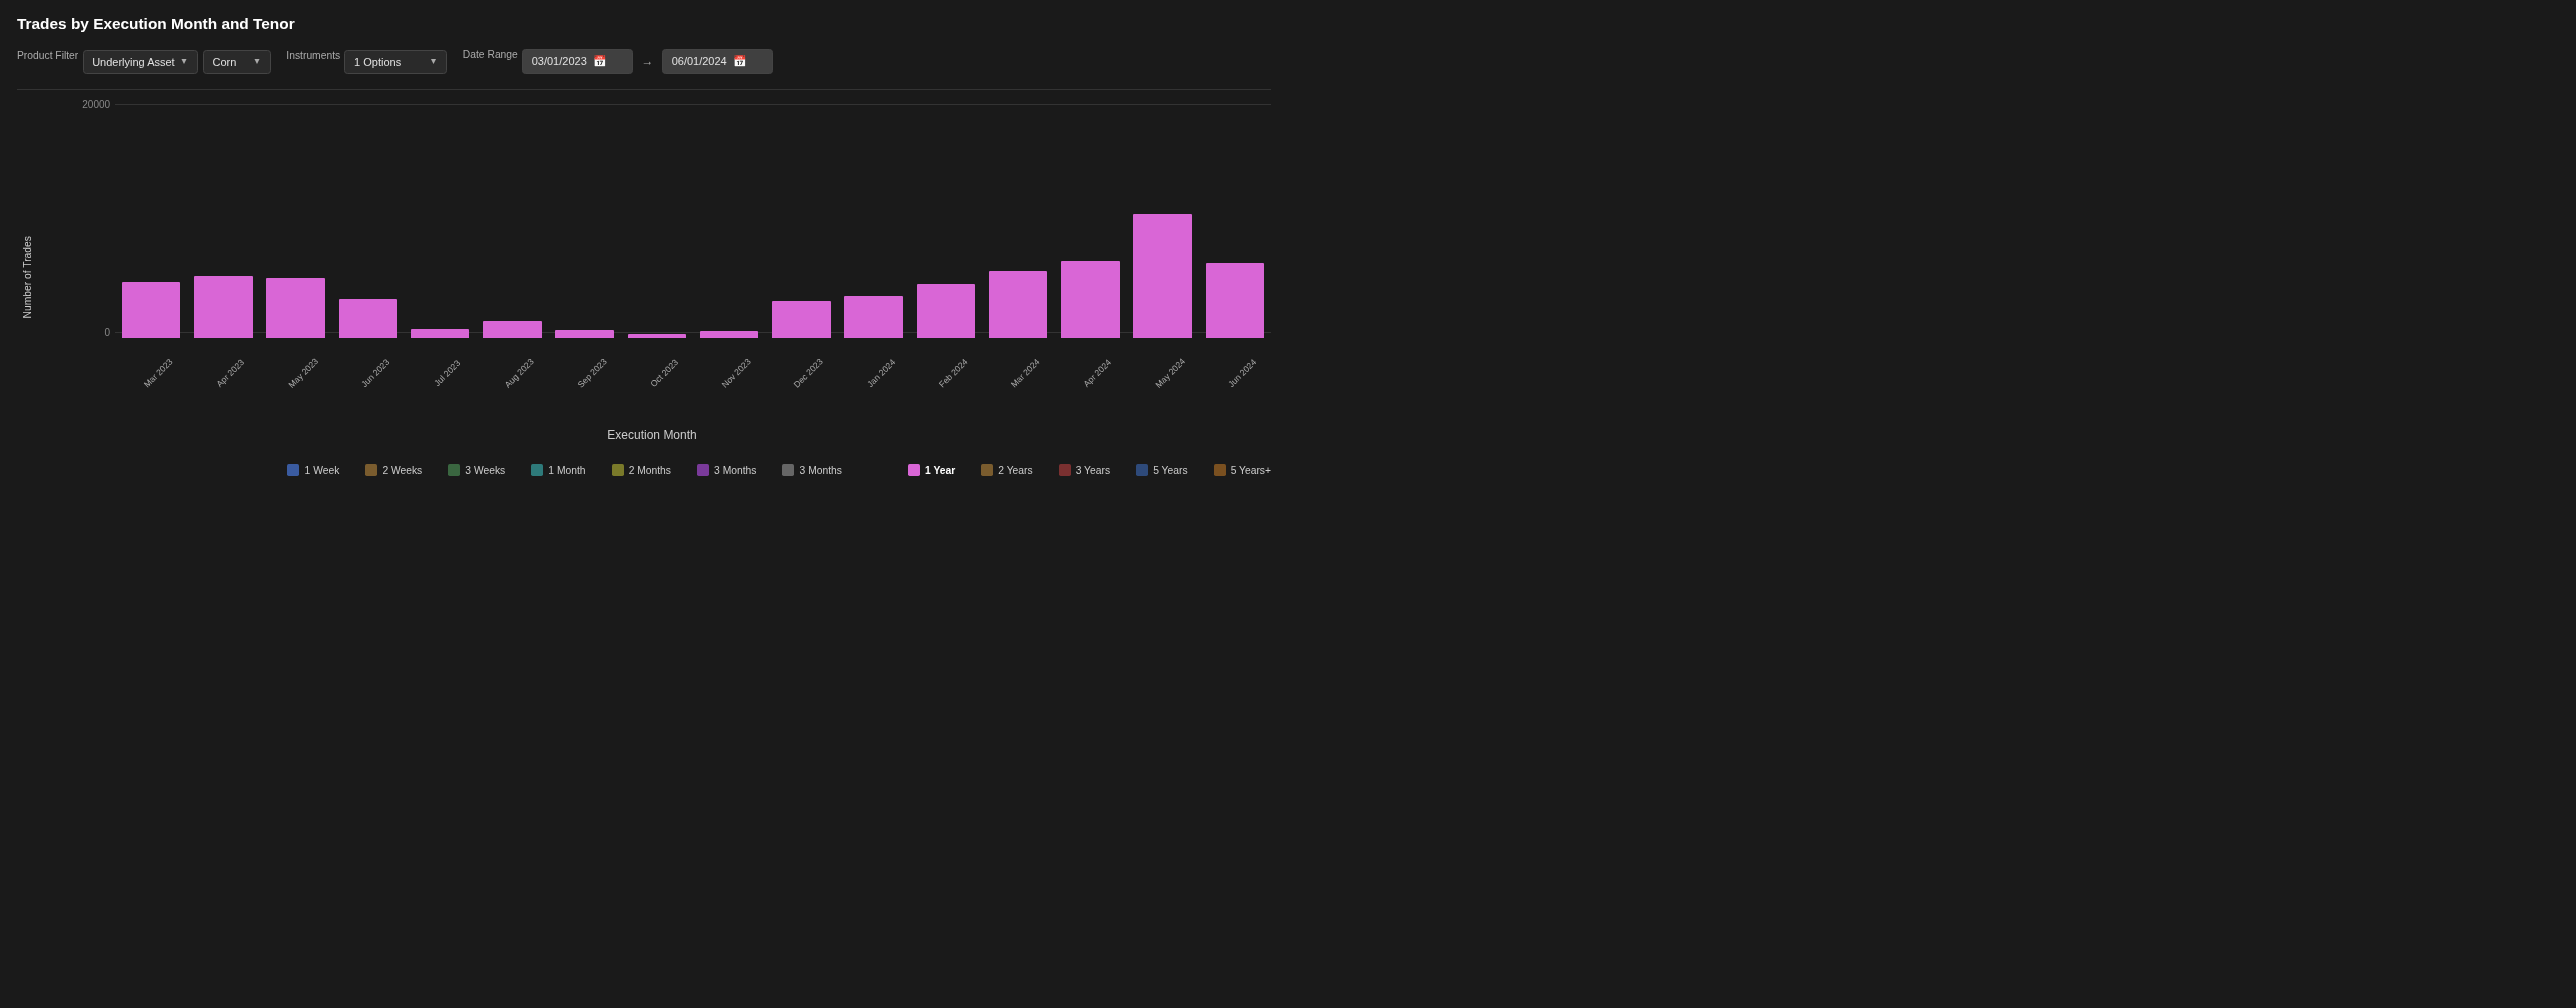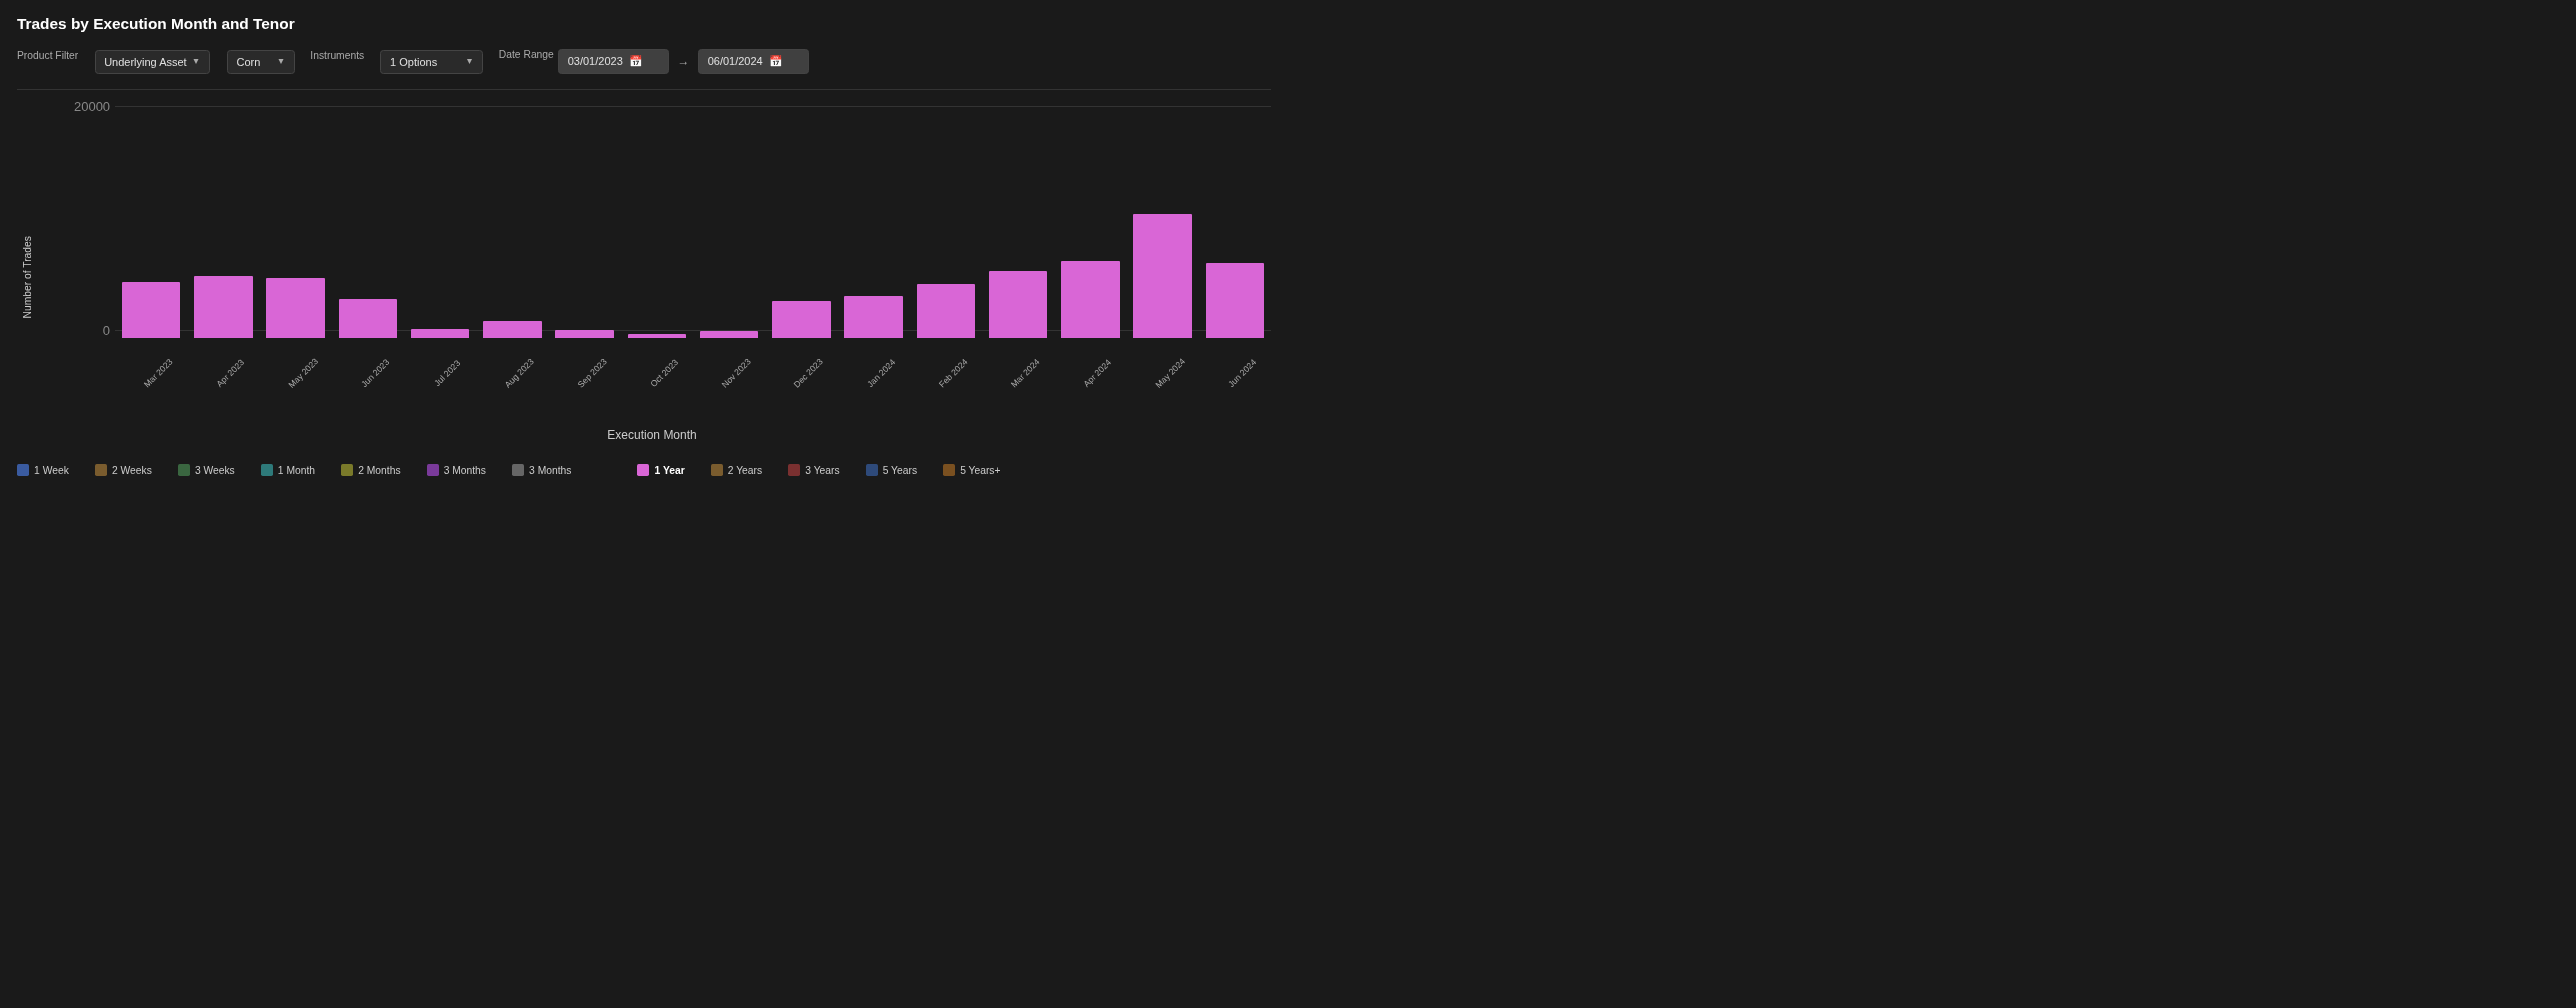--- a/index.html
+++ b/index.html
@@ -42,21 +42,20 @@
       border: 0.9px solid #444;
       border-radius: 3.4px;
       color: #e0e0e0;
       padding: 5.1px 8.6px;
       font-size: 11px;
       cursor: pointer;
       display: flex;
       align-items: flex-start;
       gap: 5.1px;
       min-width: 94px;
-      margin-left: 12px;
     }
     .dropdown-arrow {
       font-size: 8.6px;
       color: #aaa;
       margin-left: auto;
     }
     .date-input {
       background: #404040;
       border: 0.9px solid #444;
       border-radius: 3.4px;
@@ -109,21 +108,21 @@
       display: flex;
       flex-direction: column;
       justify-content: space-between;
     }
     .grid-line-row {
       display: flex;
       align-items: center;
       width: 100%;
     }
     .grid-line-label {
-      font-size: 13px;
+      font-size: 10px;
       color: #888;
       text-align: right;
       width: 43px;
       margin-right: 5.1px;
       flex-shrink: 0;
     }
     .grid-line {
       flex: 1;
       height: 0.9px;
       background: #333;
@@ -171,21 +170,21 @@
     .x-axis-title {
       text-align: center;
       font-size: 12px;
       color: #cccccc;
       margin-top: 47px;
       margin-bottom: 13.7px;
     }
     .legend {
       display: flex;
       flex-wrap: wrap;
-      justify-content: flex-start;
+      justify-content: flex-end;
       gap: 31px 26px;
       padding: 8.6px 0 3.4px 0;
     }
     .legend-item {
       display: flex;
       align-items: center;
       gap: 5.1px;
       font-size: 10.3px;
       color: #cccccc;
     }

